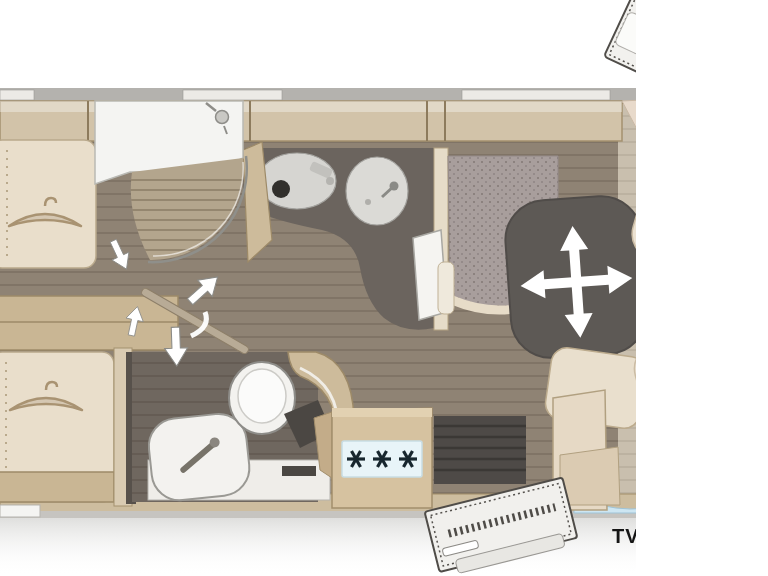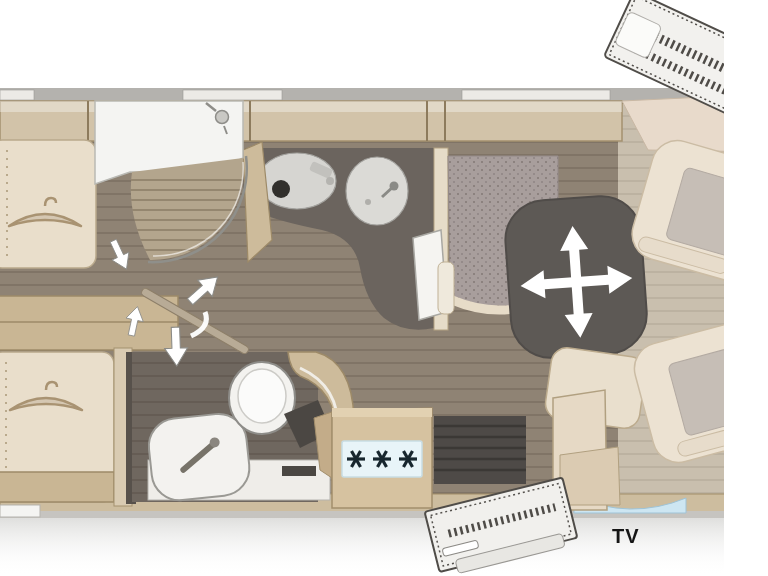--- a/index.html
+++ b/index.html
@@ -1,16 +1,16 @@
 <!DOCTYPE html>
 <html><head>
 <meta charset="utf-8">
 <style>
   html,body{margin:0;padding:0;background:#ffffff;}
-  .stage{position:relative;width:724px;height:576px;overflow:hidden;
+  .stage{position:relative;width:636px;height:576px;overflow:hidden;
          font-family:"Liberation Sans",sans-serif;}
   .stage svg{position:absolute;left:0;top:0;display:block;}
   text.tv{font-family:"Liberation Sans",sans-serif;font-weight:700;
           font-size:20px;letter-spacing:1px;}
 </style>
 </head>
 <body>
 
 <div class="stage">
 <svg width="768" height="576" viewBox="0 0 768 576">

